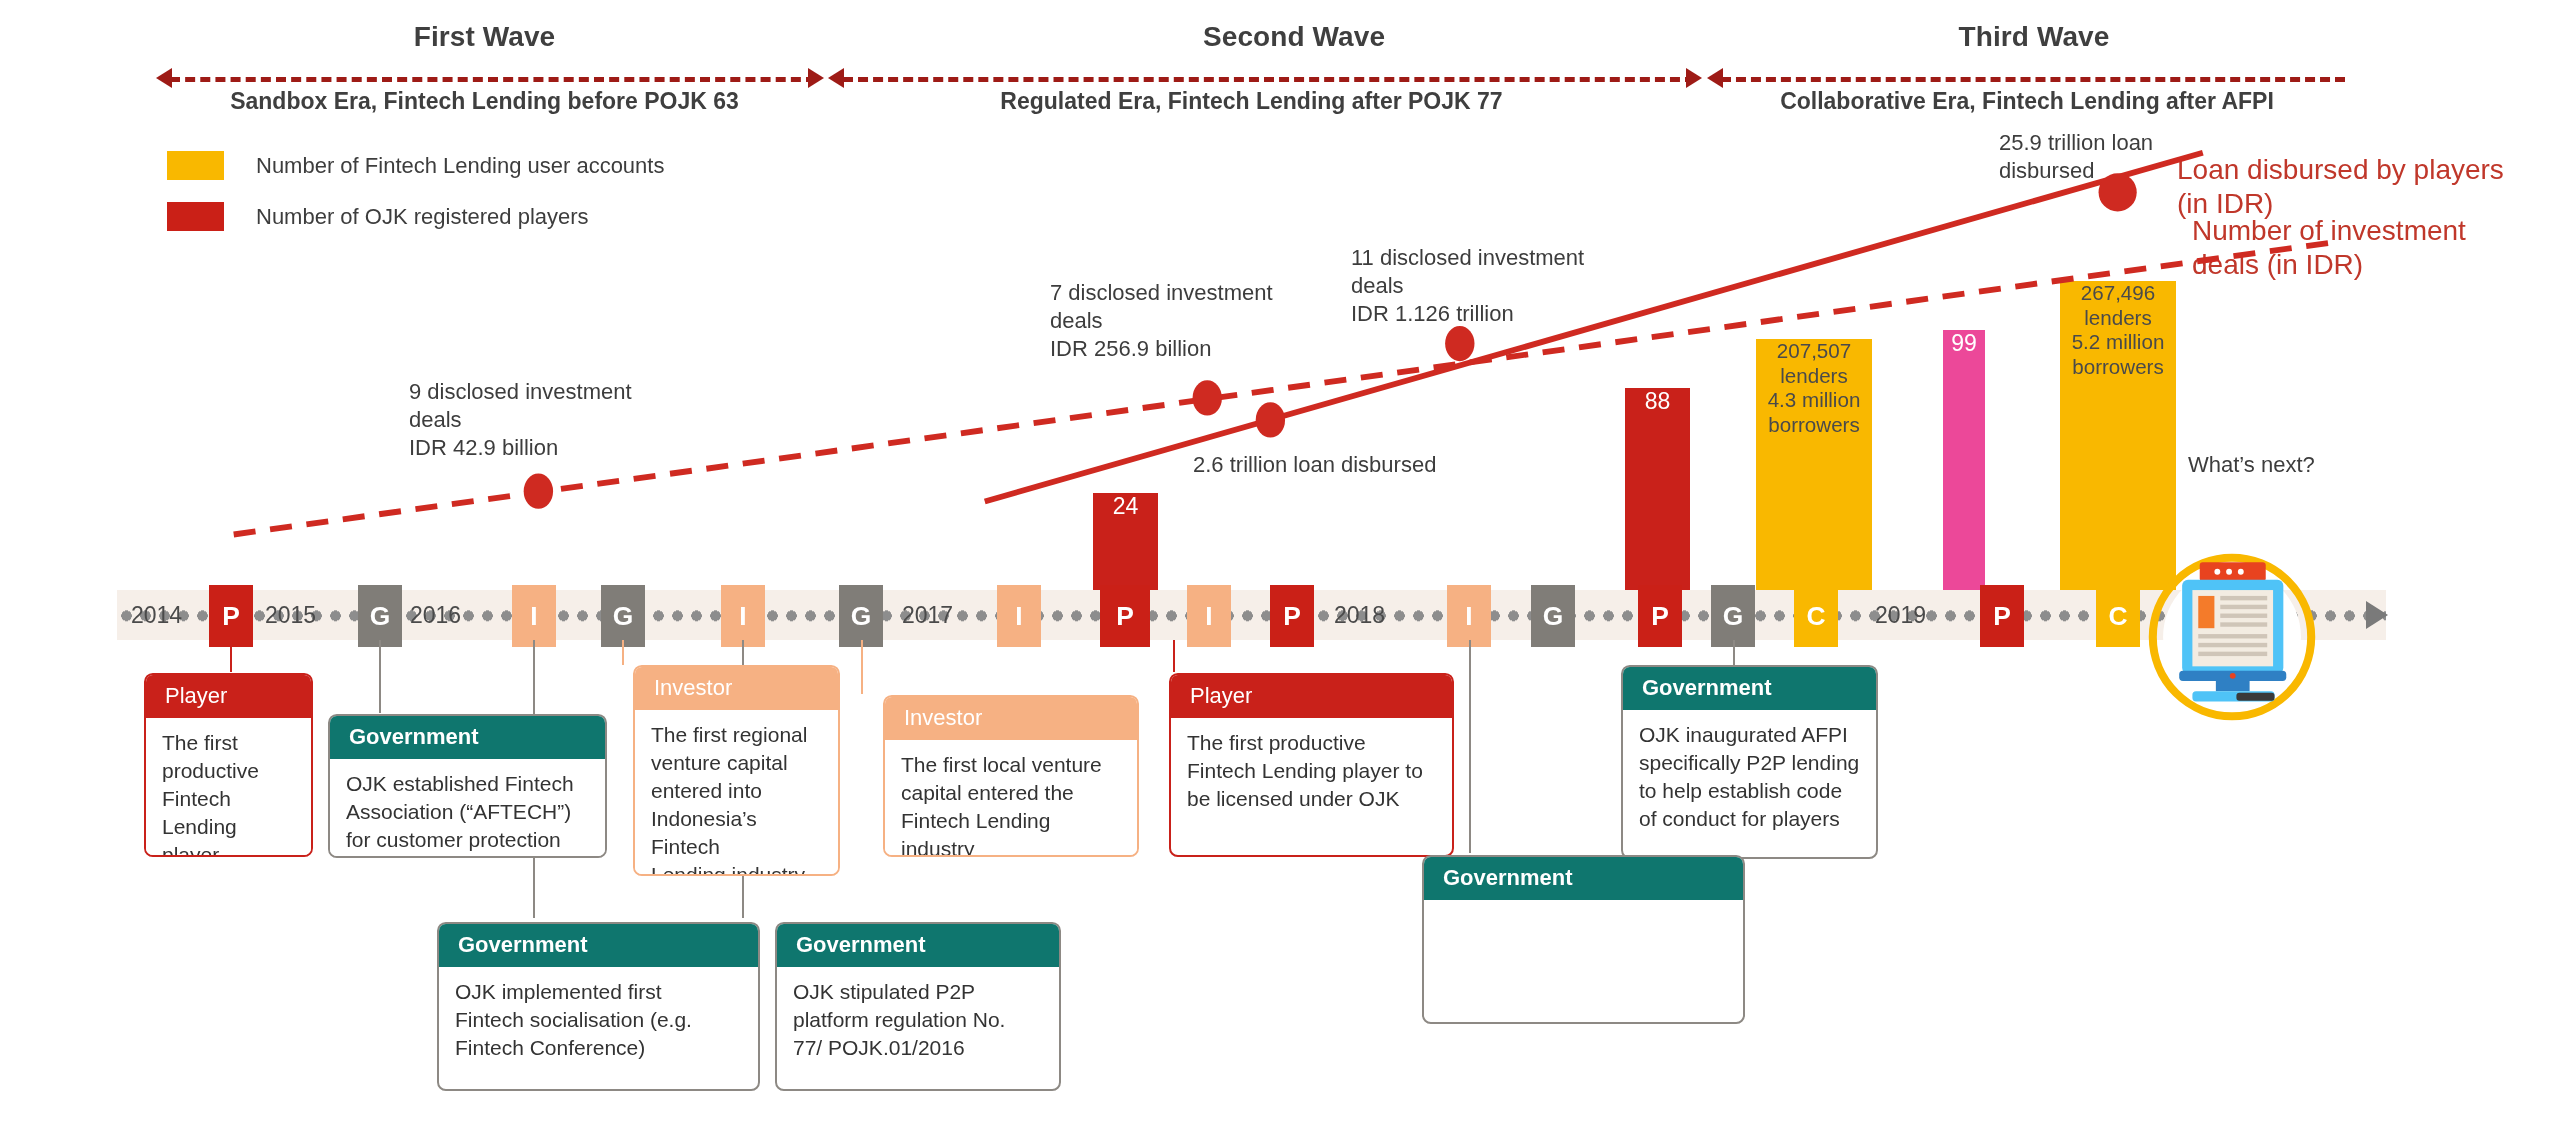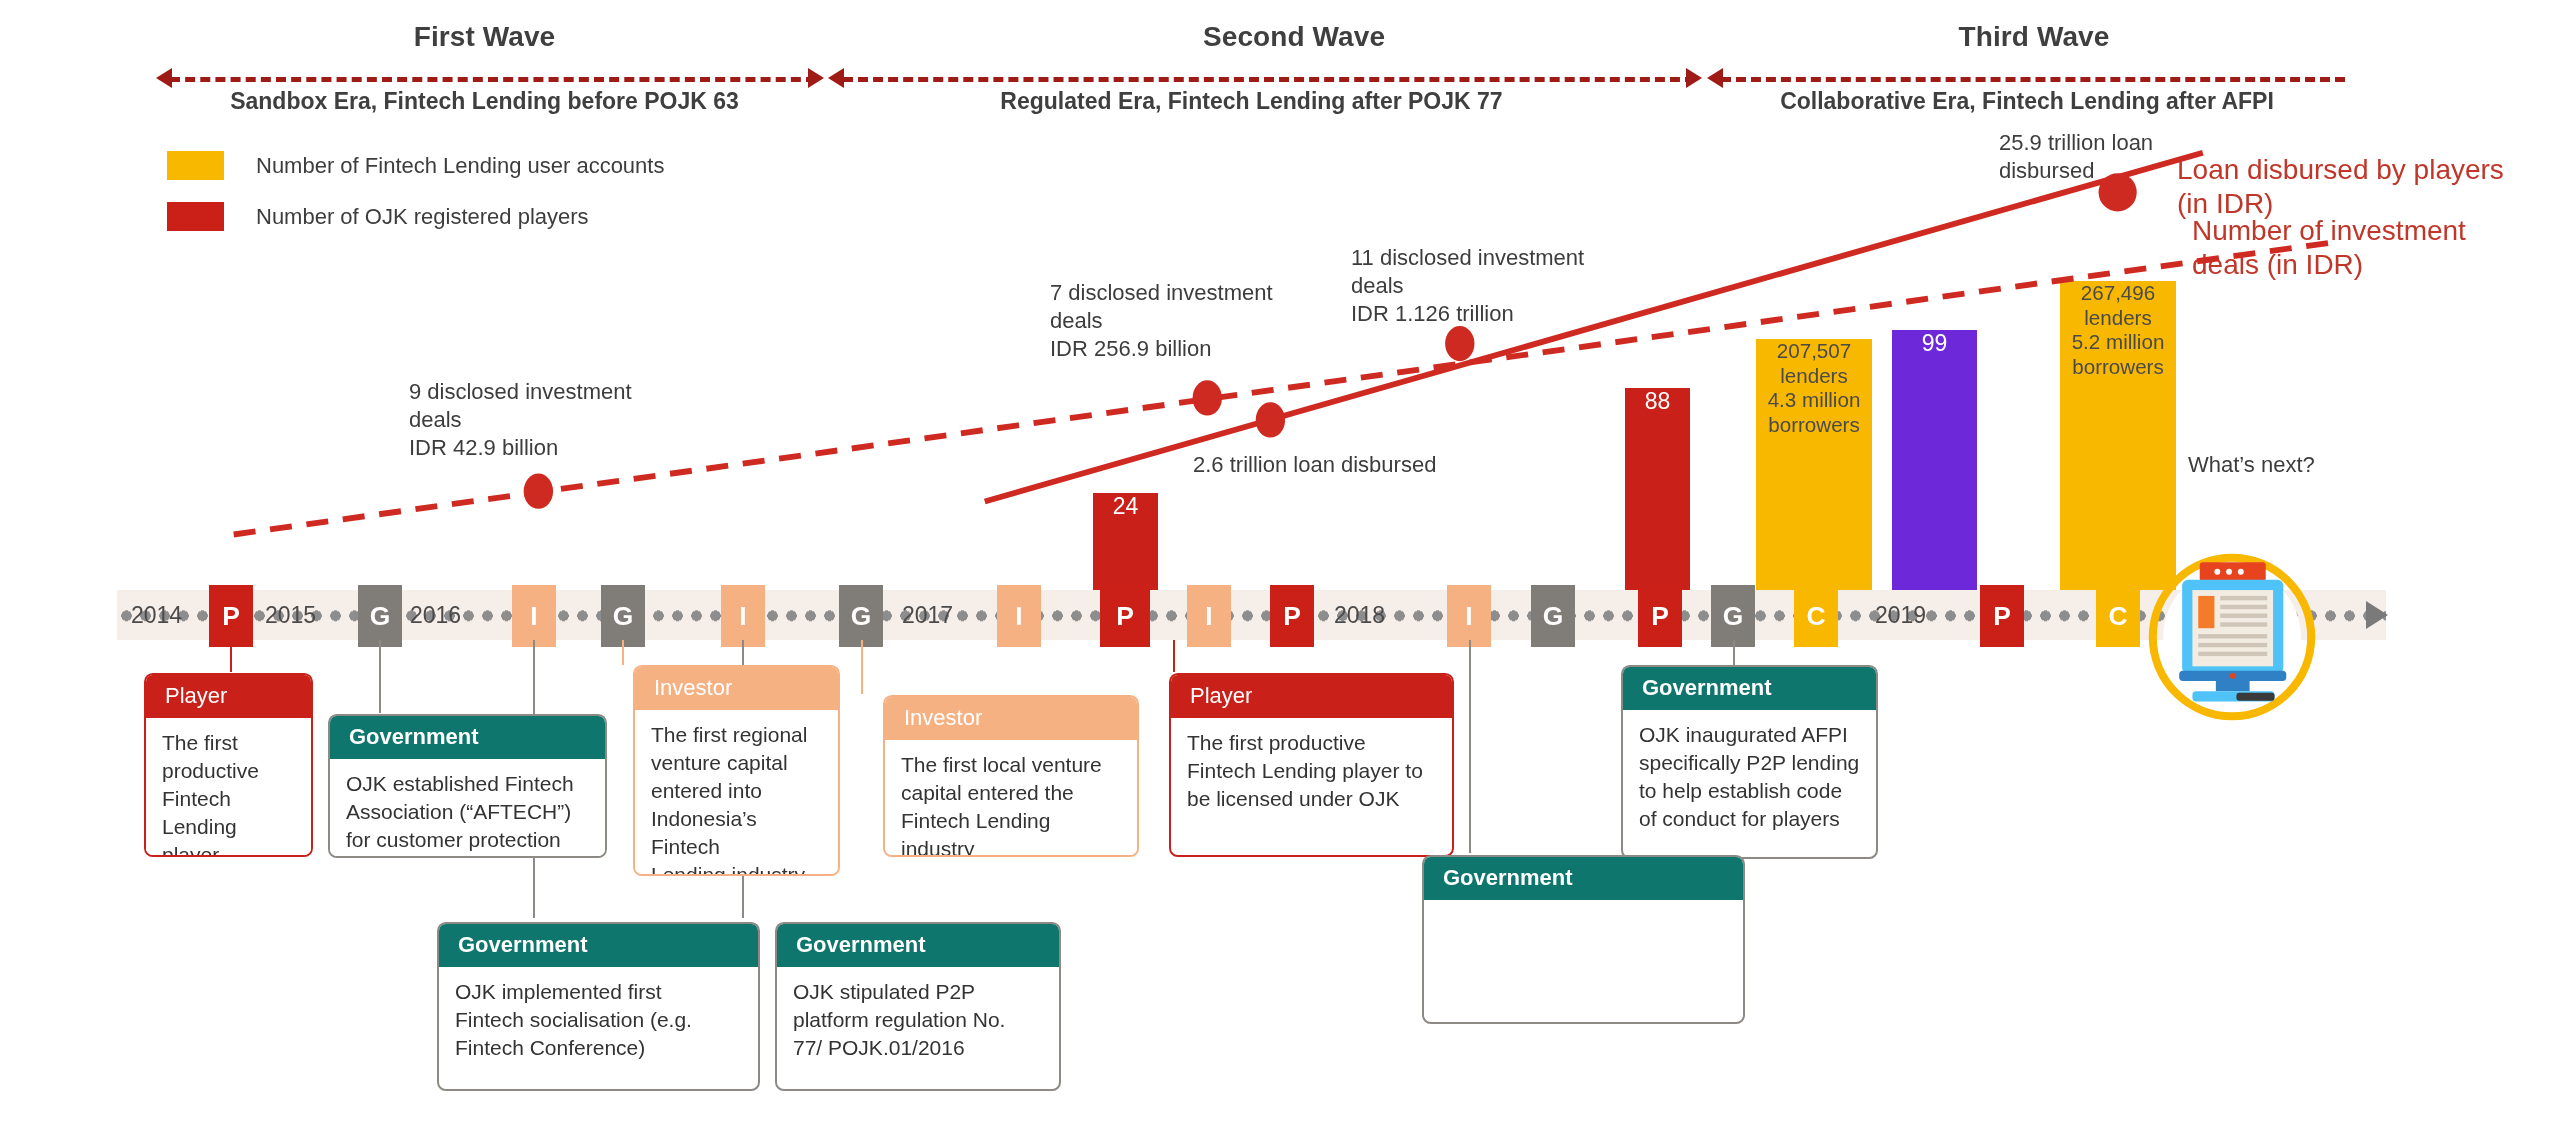--- a/index.html
+++ b/index.html
@@ -169,21 +169,21 @@
   <span class="bar-val-white">88</span>
 </div>
 
 <div class="abs bar" style="left:1756px;top:339px;width:116px;height:251px;background:#f9b800;">
   <span class="bar-val-dark">207,507
 lenders
 4.3 million
 borrowers</span>
 </div>
 
-<div class="abs bar" style="left:1892px;top:330px;width:85px;height:260px;background:#6d28d9;">
+<div class="abs bar" style="left:1943px;top:330px;width:42px;height:260px;background:#ec4899;">
   <span class="bar-val-white">99</span>
 </div>
 
 <div class="abs bar" style="left:2060px;top:281px;width:116px;height:310px;background:#f9b800;">
   <span class="bar-val-dark">267,496
 lenders
 5.2 million
 borrowers</span>
 </div>
 

